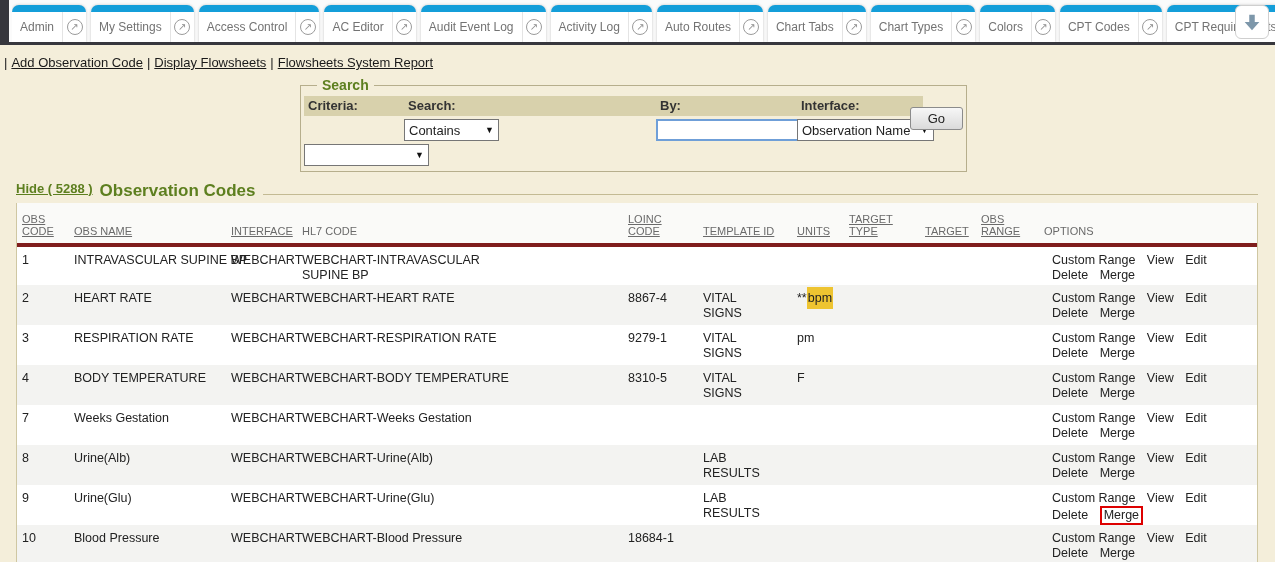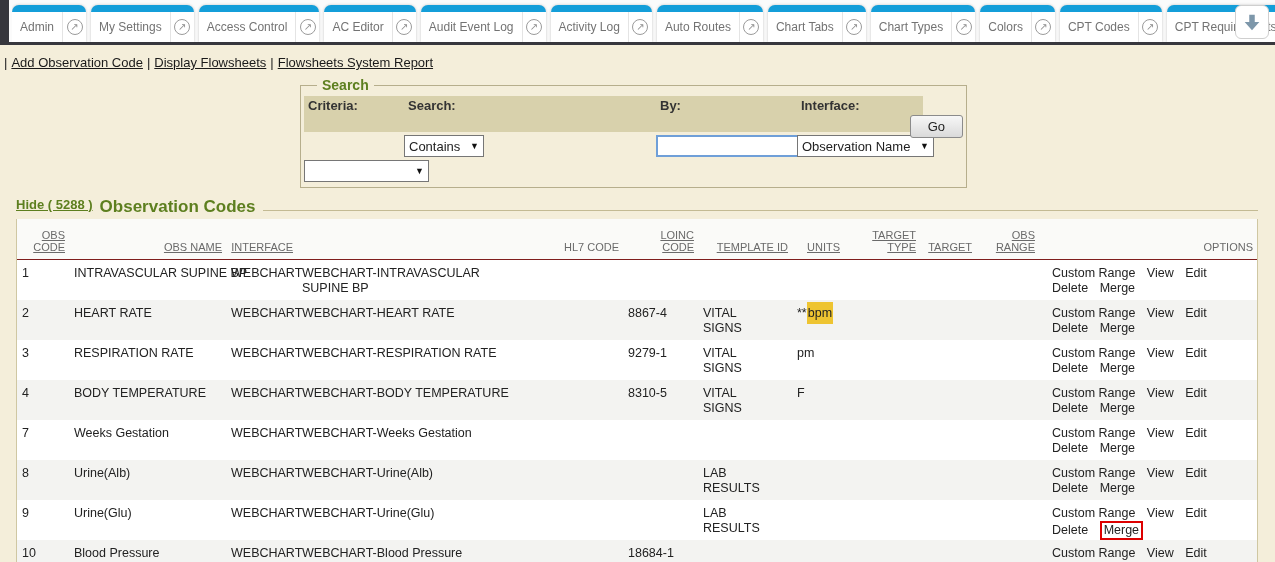--- a/index.html
+++ b/index.html
@@ -61,30 +61,30 @@
     position:absolute; top:-9px; left:6px; background:var(--page-bg,#f4eeda);
     padding:0 5px; font-size:14px; font-weight:bold;
     color:var(--heading-green,#5d7f1f);
     margin-left:10px;
   }
   .sgrid {
     display:grid; grid-template-columns:100px 252px 141px 126px 40px;
     row-gap:3px; align-items:center;
   }
   .slbl {
-    background:var(--label-strip,#d8d1ac); height:36px; line-height:20px;
+    background:var(--label-strip,#d8d1ac); height:20px; line-height:20px;
     font-size:13px; font-weight:bold; color:#333; padding-left:4px;
   }
   .sel {
     display:flex; justify-content:space-between; align-items:center;
     background:#fff; border:1px solid #767676; height:22px;
     font-size:13px; padding:0 4px; cursor:pointer;
   }
   .sel .arrow { font-size:9px; color:#111; margin-left:4px; }
-  .w-contains { width:80px; }
+  .w-contains { width:95px; }
   .w-by { width:137px; }
   .w-if { width:125px; }
   .search-input {
     width:247px; height:22px; border:2px solid #6f9fd8; font-size:13px; padding:0 3px;
     font-family:"Liberation Sans", sans-serif;
   }
   .go-btn {
     grid-column:5; grid-row:1 / 3; justify-self:end; align-self:center;
     font-size:13px; color:#222; padding:3px 17px;
     border:1px solid #8b8b8b; border-radius:3px;
@@ -103,23 +103,23 @@
   }
   .rule { flex:1; border-top:1px solid #c3ba93; margin-left:8px; align-self:center; margin-top:4px; }
 
   .obsbody {
     margin:0 17px 0 16px; background:#fff;
     border-left:1px solid #cfc7a2; border-right:1px solid #cfc7a2;
     min-height:400px;
   }
   table { border-collapse:collapse; table-layout:fixed; width:100%; }
   thead th {
-    text-align:right; vertical-align:bottom; font-size:11px; font-weight:normal;
+    text-align:left; vertical-align:bottom; font-size:11px; font-weight:normal;
     color:#6a6a6a; padding:10px 4px 6px 5px; background:#fafaf8;
-    border-bottom:1px solid #7f1d1d; white-space:pre-line;
+    border-bottom:4px solid #7f1d1d; white-space:pre-line;
   }
   thead th .th-link { text-decoration:underline; cursor:pointer; }
   tbody tr { height:40px; }
   tbody tr.alt { background:#f3f3f1; }
   td {
     vertical-align:top; padding:6px 4px 0 5px; font-size:12.5px; color:#222;
     line-height:15px; overflow:visible;
   }
   td.nowrap { white-space:nowrap; }
   .hl7wrap { max-width:225px; }

